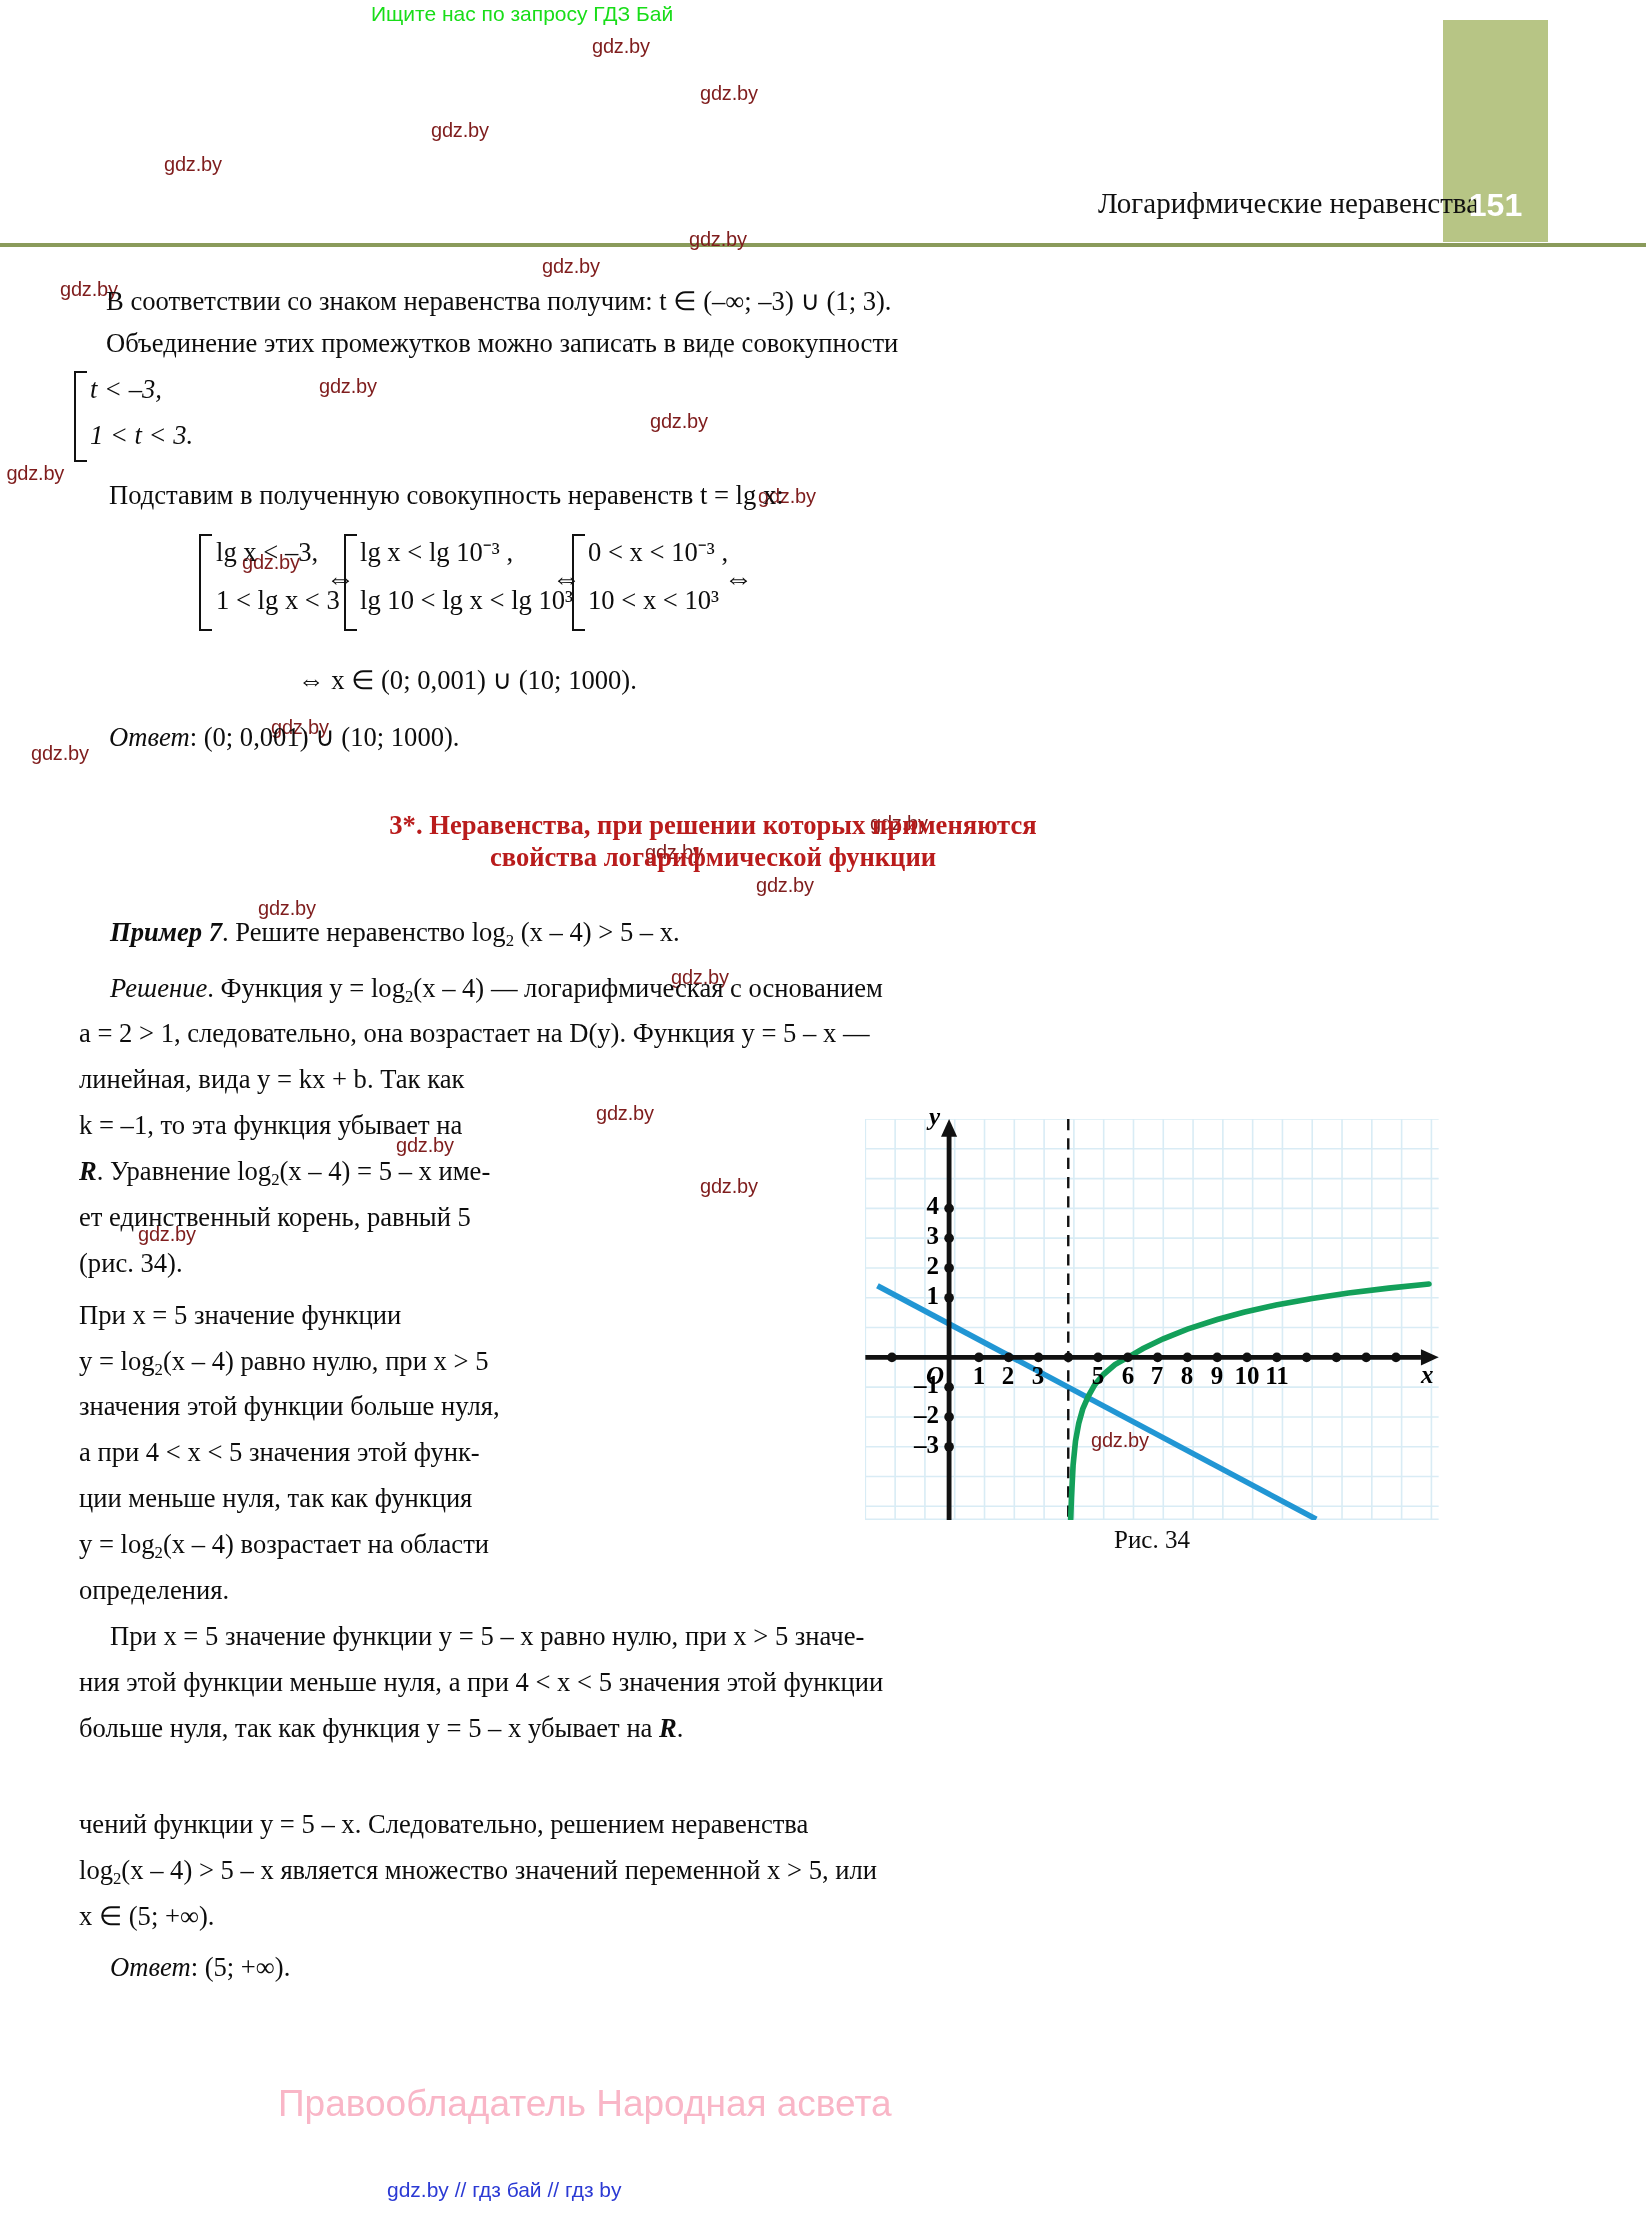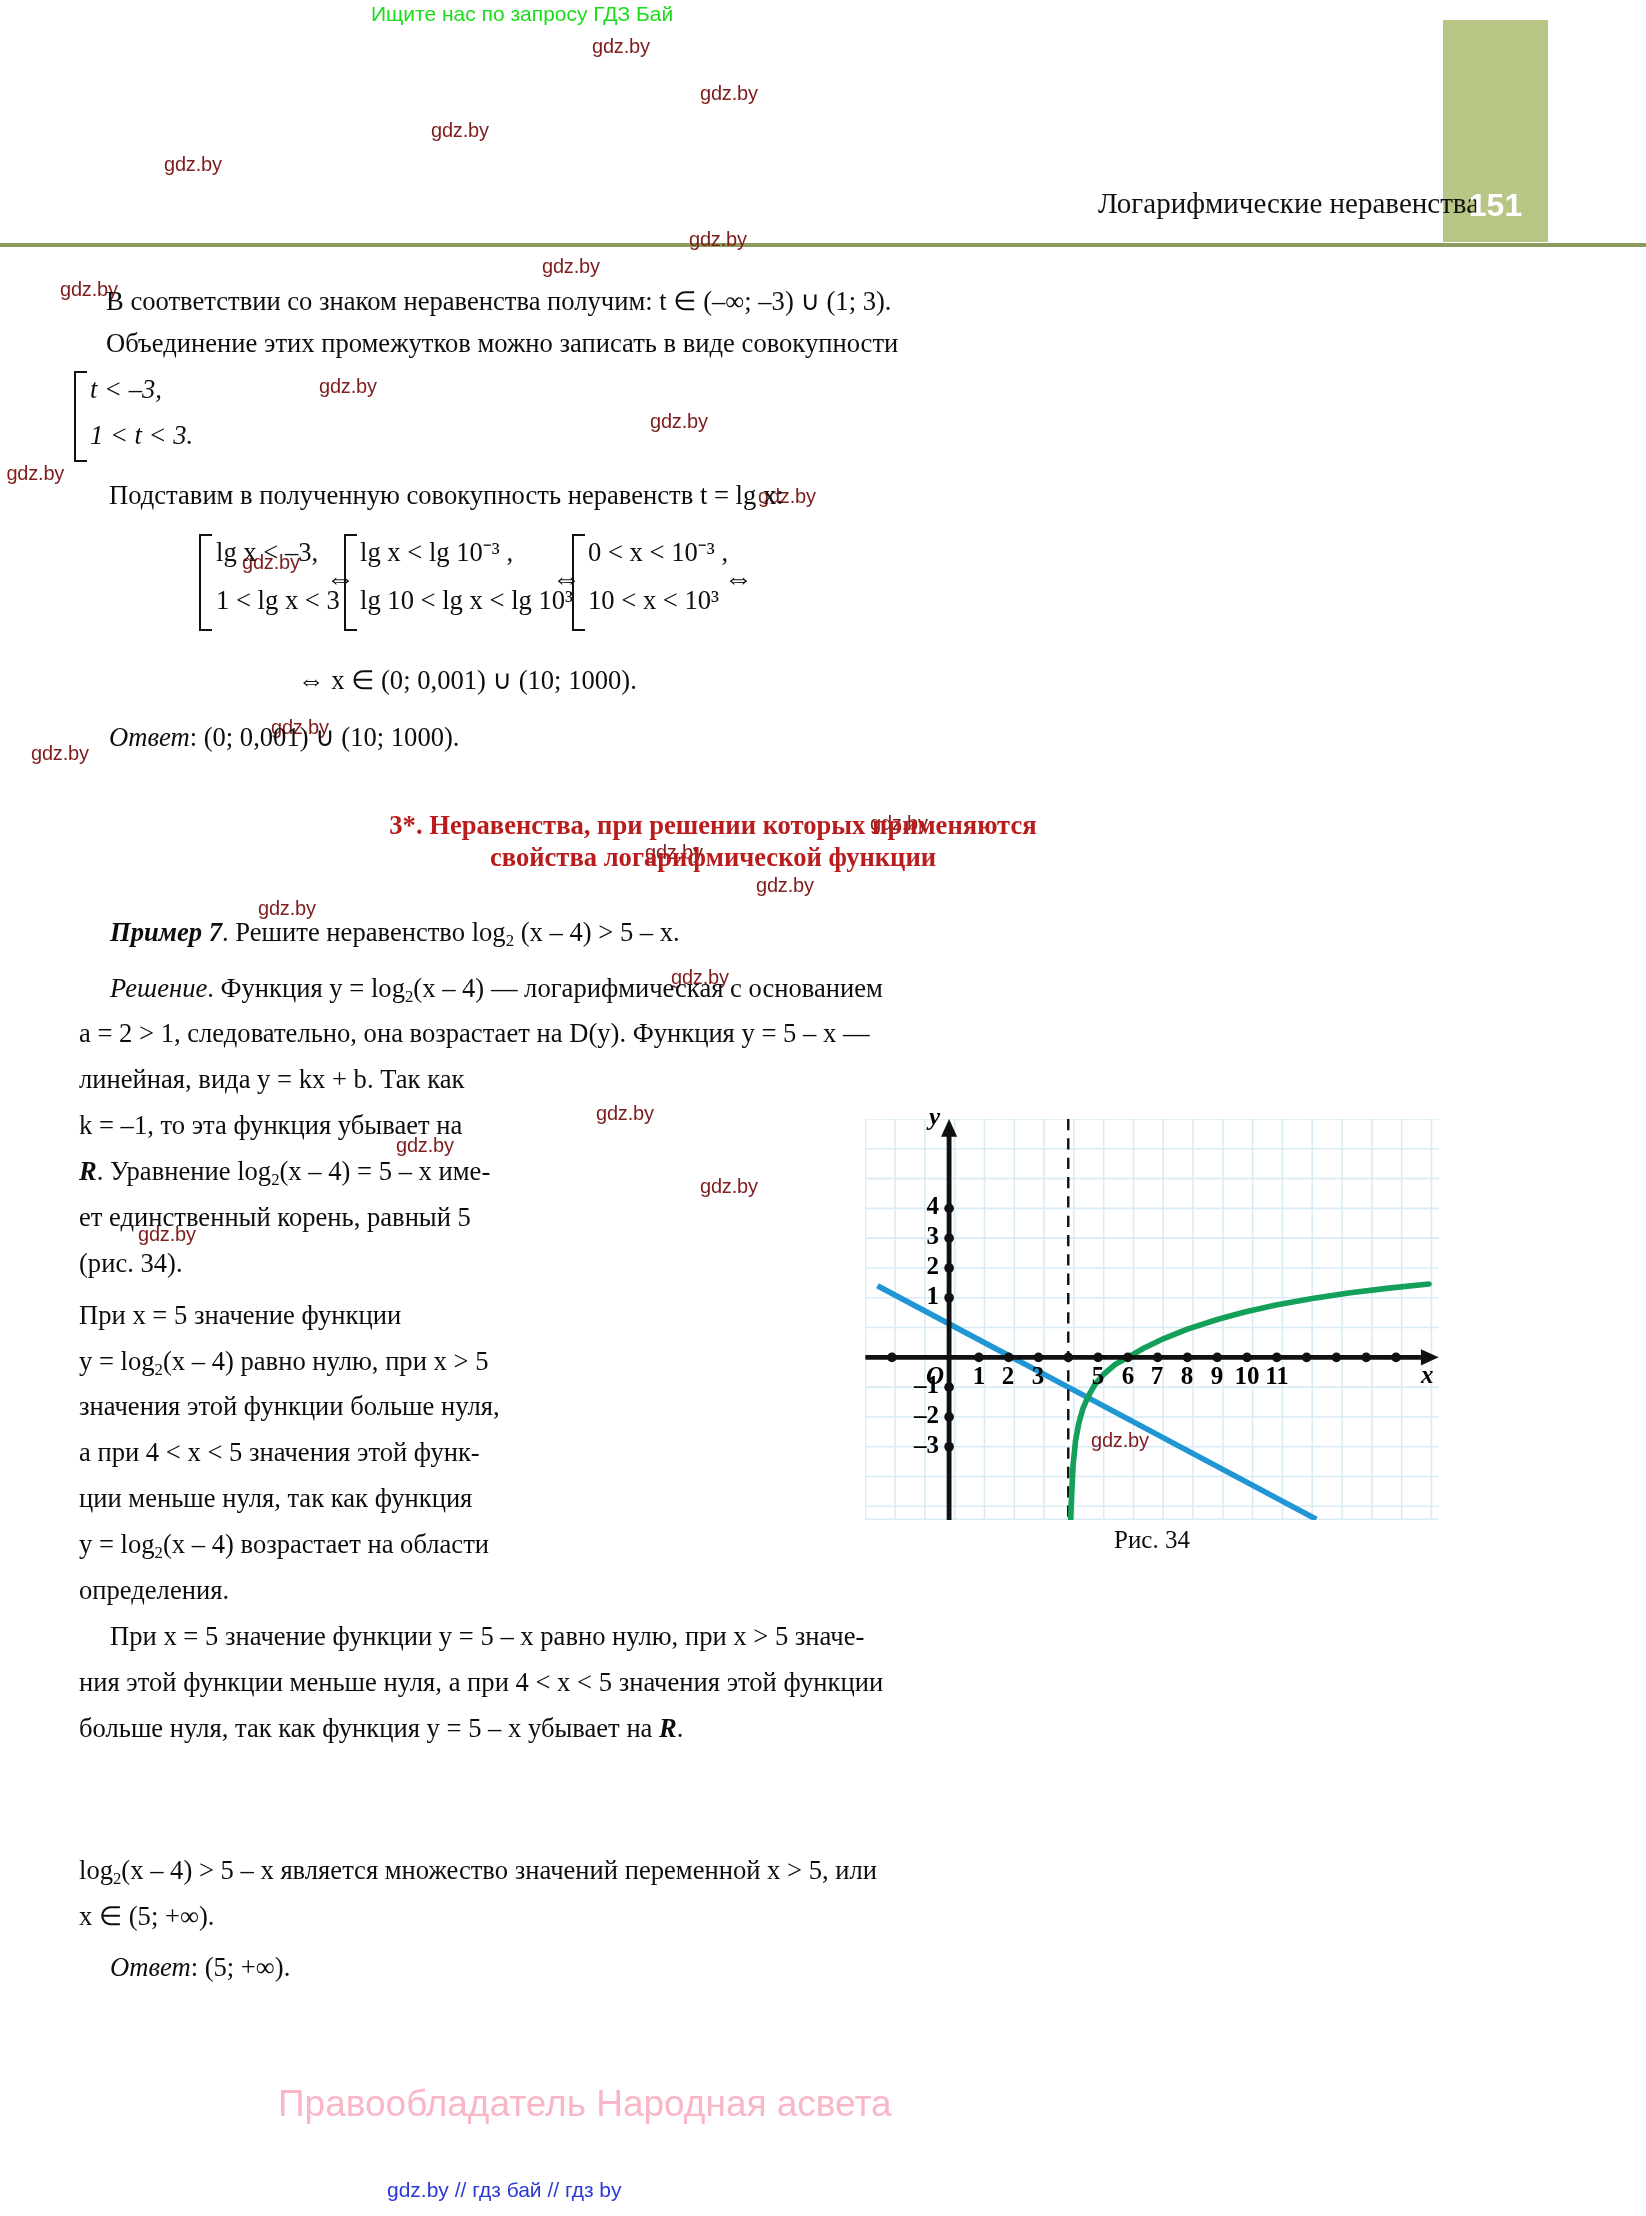--- a/index.html
+++ b/index.html
@@ -297,20 +297,21 @@
   </div>
 
   <div class="figcap">Рис. 34</div>
 
   <div class="txt" style="left:110px;top:1623px;">При x = 5 значение функции y = 5 – x равно нулю, при x &gt; 5 значе-</div>
   <div class="txt" style="left:79px;top:1669px;">ния этой функции меньше нуля, а при 4 &lt; x &lt; 5 значения этой функции</div>
   <div class="txt" style="left:79px;top:1715px;text-align:right;">
     <span>больше нуля, так как функция y = 5 – x убывает на </span><span class="bold it">R</span><span>.</span>
   </div>
 
+  <div class="txt" style="left:79px;top:1811px;">чений   функции   y = 5 – x.   Следовательно,   решением   неравенства</div>
   <div class="txt" style="left:79px;top:1857px;">
     <span>log</span><sub>2</sub><span>(x – 4) &gt; 5 – x  является множество значений переменной x &gt; 5, или</span>
   </div>
   <div class="txt" style="left:79px;top:1903px;">x ∈ (5; +∞).</div>
 
   <div class="txt" style="left:110px;top:1954px;">
     <span class="it">Ответ</span><span>:  (5; +∞).</span>
   </div>
 
   <div class="wm-pink" style="left:278px;top:2083px;">Правообладатель Народная асвета</div>

